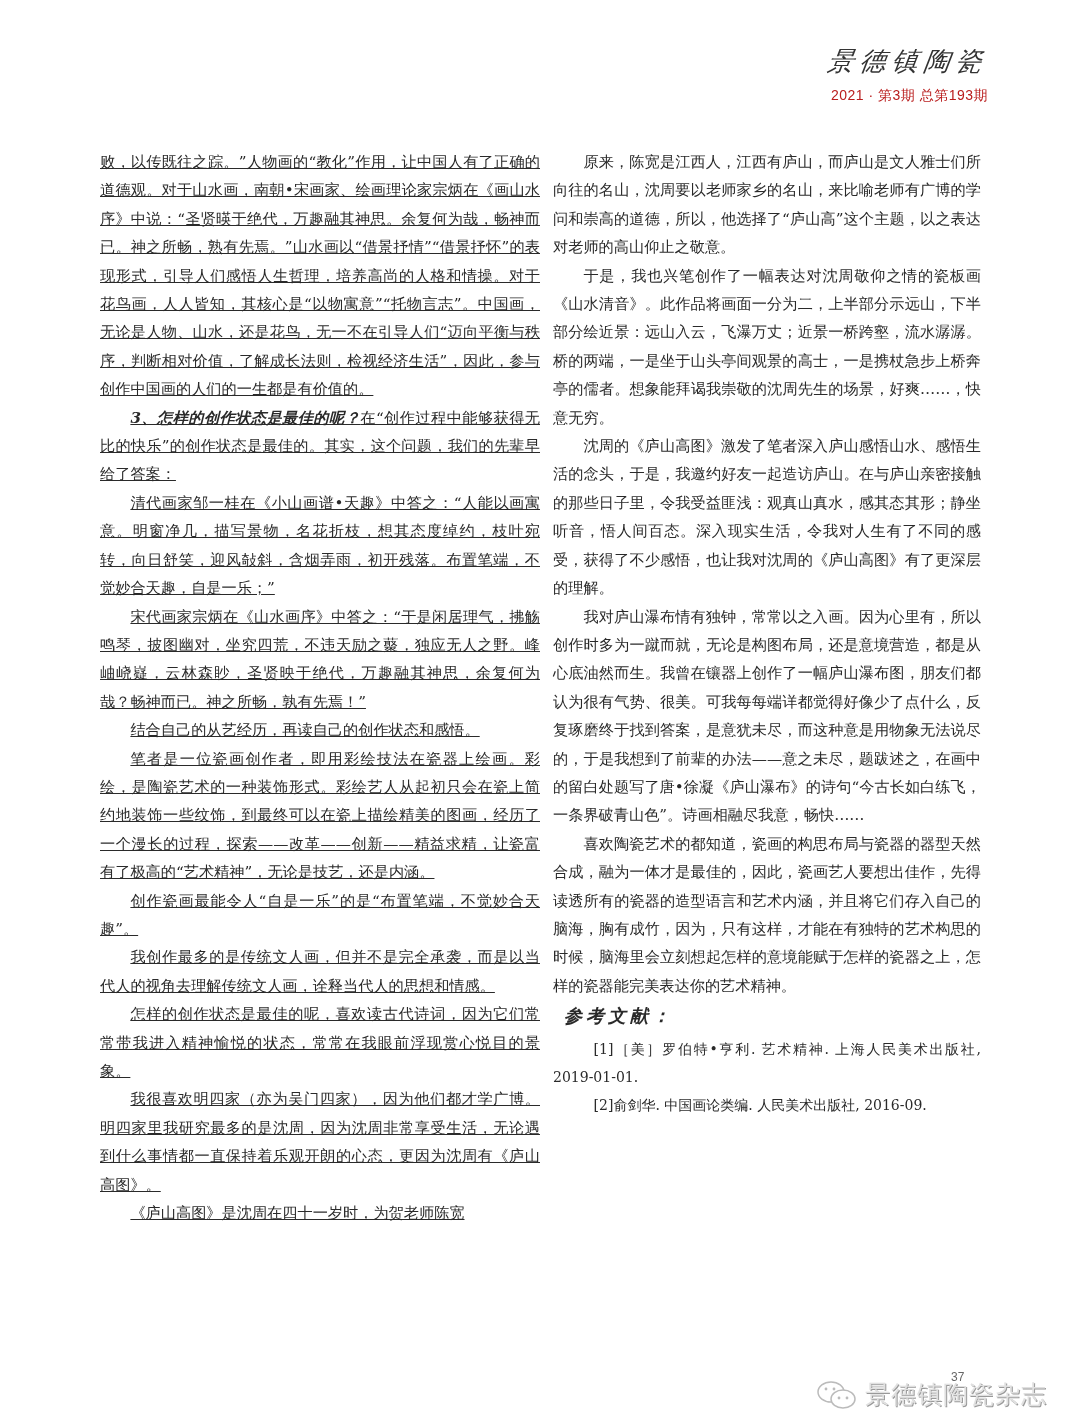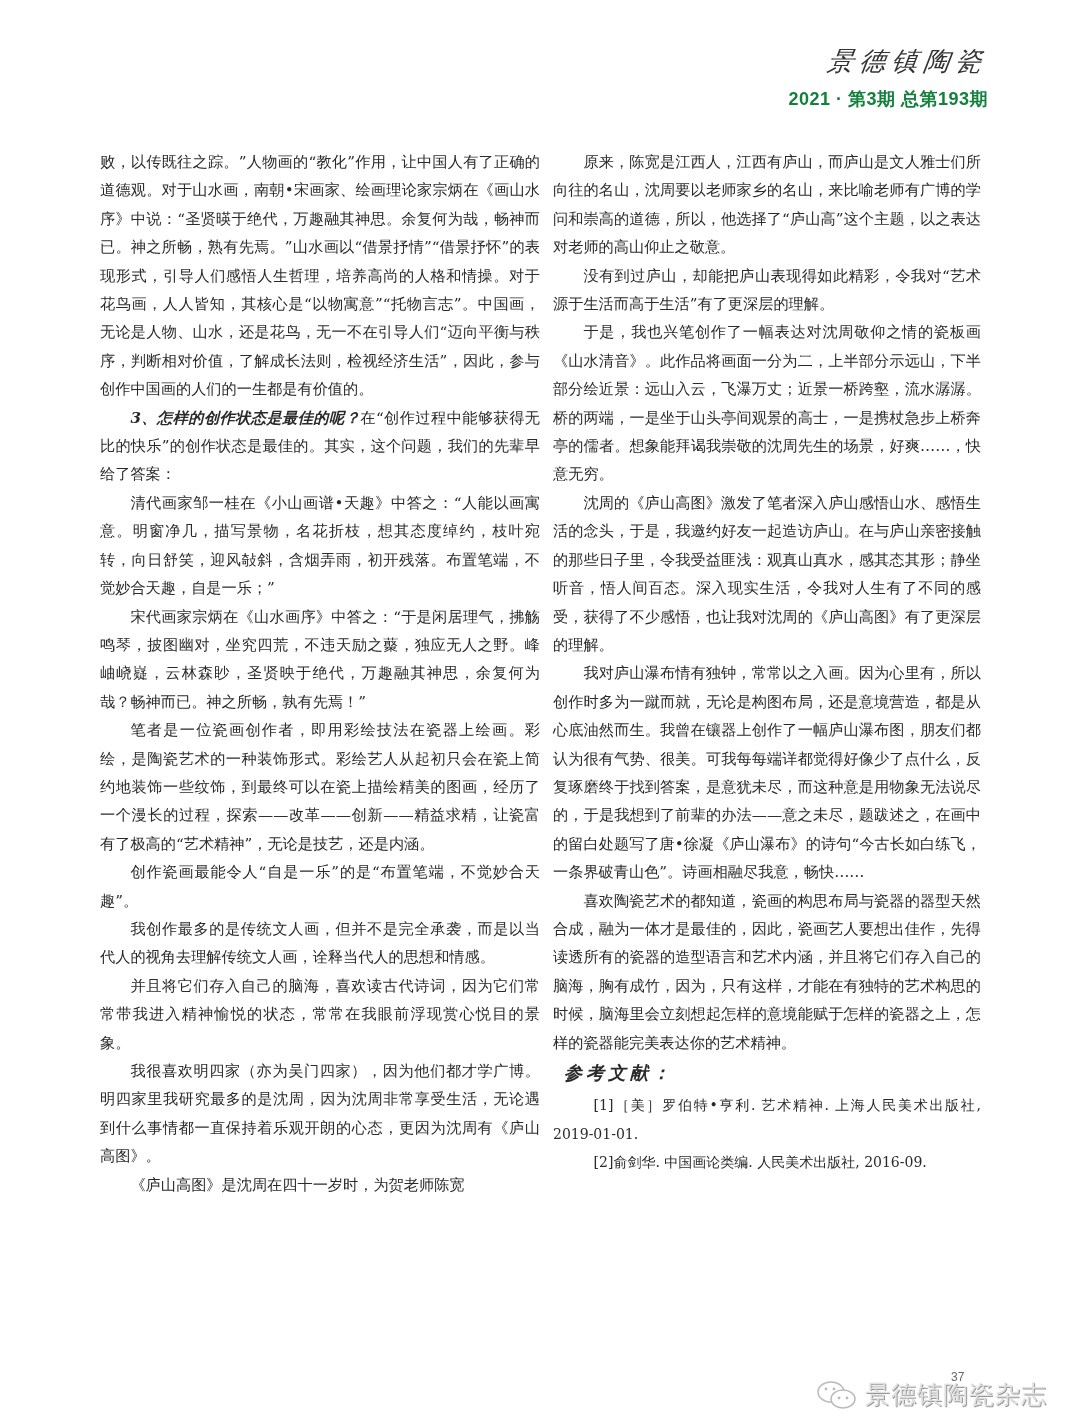--- a/index.html
+++ b/index.html
@@ -1,23 +1,23 @@
 <!DOCTYPE html>
 <html><head>
 <meta charset="utf-8">
 <style>
   html, body { margin: 0; padding: 0; background: #ffffff; }
   body { width: 1080px; height: 1425px; position: relative; overflow: hidden;
          font-family: "DejaVu Serif", "Liberation Serif", serif; color: #2a2a2a; }
   .masthead { position: absolute; right: 92px; top: 44px; text-align: right; }
   .mast-title { font-family: "DejaVu Serif", serif; font-size: 26px; font-style: italic;
                 letter-spacing: 6px; color: #333; transform: skewX(-8deg); }
-  .mast-issue { font-family: "Liberation Sans", sans-serif; font-size: 18px; color: #15803d; margin-top: 8px; letter-spacing: 0.5px; font-weight: bold; }
+  .mast-issue { font-family: "Liberation Sans", sans-serif; font-size: 14px; color: #b91c1c; margin-top: 8px; letter-spacing: 0.5px; }
   .col { position: absolute; top: 148px; width: 440px; font-size: 15.2px; line-height: 28.4px; text-align: justify; }
-  .col-left { left: 100px; }
+  .col-left { left: 100px; text-decoration: underline; }
   .col-right { left: 553px; width: 428px; }
   .col p { margin: 0; }
   .indent { text-indent: 2em; }
   .heading-bold { font-weight: bold; font-style: italic; }
   .ref-title { font-weight: bold; font-style: italic; font-size: 18px; margin: 2px 0 4px 11px; letter-spacing: 4px; }
   .ref-item { font-size: 14px; text-indent: 2.9em; }
   .watermark { position: absolute; left: 815px; top: 1378px; display: flex; align-items: flex-start; color: #d8d8d8; }
   .wm-text { font-family: "DejaVu Sans", sans-serif; font-size: 25px; color: #e0e0e0;
              text-shadow: 1px 1px 0 #999; letter-spacing: 1px; margin-left: 6px; }
   .page-num { position: absolute; left: 951px; top: 1370px; font-size: 12px; color: #666; font-family: "Liberation Sans", sans-serif; }
@@ -28,31 +28,31 @@
 <div class="masthead">
   <div class="mast-title">景德镇陶瓷</div>
   <div class="mast-issue">2021 · 第3期  总第193期</div>
 </div>
 
 <div class="col col-left">
   <p>败，以传既往之踪。”人物画的“教化”作用，让中国人有了正确的道德观。对于山水画，南朝•宋画家、绘画理论家宗炳在《画山水序》中说：“圣贤暎于绝代，万趣融其神思。余复何为哉，畅神而已。神之所畅，熟有先焉。”山水画以“借景抒情”“借景抒怀”的表现形式，引导人们感悟人生哲理，培养高尚的人格和情操。对于花鸟画，人人皆知，其核心是“以物寓意”“托物言志”。中国画，无论是人物、山水，还是花鸟，无一不在引导人们“迈向平衡与秩序，判断相对价值，了解成长法则，检视经济生活”，因此，参与创作中国画的人们的一生都是有价值的。</p>
   <p class="indent"><span class="heading-bold">3、怎样的创作状态是最佳的呢？</span><span>在“创作过程中能够获得无比的快乐”的创作状态是最佳的。其实，这个问题，我们的先辈早给了答案：</span></p>
   <p class="indent">清代画家邹一桂在《小山画谱•天趣》中答之：“人能以画寓意。明窗净几，描写景物，名花折枝，想其态度绰约，枝叶宛转，向日舒笑，迎风敧斜，含烟弄雨，初开残落。布置笔端，不觉妙合天趣，自是一乐；”</p>
   <p class="indent">宋代画家宗炳在《山水画序》中答之：“于是闲居理气，拂觞鸣琴，披图幽对，坐究四荒，不违天励之藂，独应无人之野。峰岫峣嶷，云林森眇，圣贤映于绝代，万趣融其神思，余复何为哉？畅神而已。神之所畅，孰有先焉！”</p>
+  <p class="indent">结合自己的从艺经历，再读自己的创作状态和感悟。</p>
   <p class="indent">笔者是一位瓷画创作者，即用彩绘技法在瓷器上绘画。彩绘，是陶瓷艺术的一种装饰形式。彩绘艺人从起初只会在瓷上简约地装饰一些纹饰，到最终可以在瓷上描绘精美的图画，经历了一个漫长的过程，探索——改革——创新——精益求精，让瓷富有了极高的“艺术精神”，无论是技艺，还是内涵。</p>
   <p class="indent">创作瓷画最能令人“自是一乐”的是“布置笔端，不觉妙合天趣”。</p>
   <p class="indent">我创作最多的是传统文人画，但并不是完全承袭，而是以当代人的视角去理解传统文人画，诠释当代人的思想和情感。</p>
-  <p class="indent">并且将它们存入自己的脑海，喜欢读古代诗词，因为它们常常带我进入精神愉悦的状态，常常在我眼前浮现赏心悦目的景象。</p>
+  <p class="indent">怎样的创作状态是最佳的呢，喜欢读古代诗词，因为它们常常带我进入精神愉悦的状态，常常在我眼前浮现赏心悦目的景象。</p>
   <p class="indent">我很喜欢明四家（亦为吴门四家），因为他们都才学广博。明四家里我研究最多的是沈周，因为沈周非常享受生活，无论遇到什么事情都一直保持着乐观开朗的心态，更因为沈周有《庐山高图》。</p>
   <p class="indent">《庐山高图》是沈周在四十一岁时，为贺老师陈宽</p>
 </div>
 
 <div class="col col-right">
   <p class="indent">原来，陈宽是江西人，江西有庐山，而庐山是文人雅士们所向往的名山，沈周要以老师家乡的名山，来比喻老师有广博的学问和崇高的道德，所以，他选择了“庐山高”这个主题，以之表达对老师的高山仰止之敬意。</p>
-  <p class="indent">没有到过庐山，却能把庐山表现得如此精彩，令我对“艺术源于生活而高于生活”有了更深层的理解。</p>
   <p class="indent">于是，我也兴笔创作了一幅表达对沈周敬仰之情的瓷板画《山水清音》。此作品将画面一分为二，上半部分示远山，下半部分绘近景：远山入云，飞瀑万丈；近景一桥跨壑，流水潺潺。桥的两端，一是坐于山头亭间观景的高士，一是携杖急步上桥奔亭的儒者。想象能拜谒我崇敬的沈周先生的场景，好爽……，快意无穷。</p>
   <p class="indent">沈周的《庐山高图》激发了笔者深入庐山感悟山水、感悟生活的念头，于是，我邀约好友一起造访庐山。在与庐山亲密接触的那些日子里，令我受益匪浅：观真山真水，感其态其形；静坐听音，悟人间百态。深入现实生活，令我对人生有了不同的感受，获得了不少感悟，也让我对沈周的《庐山高图》有了更深层的理解。</p>
   <p class="indent">我对庐山瀑布情有独钟，常常以之入画。因为心里有，所以创作时多为一蹴而就，无论是构图布局，还是意境营造，都是从心底油然而生。我曾在镶器上创作了一幅庐山瀑布图，朋友们都认为很有气势、很美。可我每每端详都觉得好像少了点什么，反复琢磨终于找到答案，是意犹未尽，而这种意是用物象无法说尽的，于是我想到了前辈的办法——意之未尽，题跋述之，在画中的留白处题写了唐•徐凝《庐山瀑布》的诗句“今古长如白练飞，一条界破青山色”。诗画相融尽我意，畅快……</p>
   <p class="indent">喜欢陶瓷艺术的都知道，瓷画的构思布局与瓷器的器型天然合成，融为一体才是最佳的，因此，瓷画艺人要想出佳作，先得读透所有的瓷器的造型语言和艺术内涵，并且将它们存入自己的脑海，胸有成竹，因为，只有这样，才能在有独特的艺术构思的时候，脑海里会立刻想起怎样的意境能赋于怎样的瓷器之上，怎样的瓷器能完美表达你的艺术精神。</p>
   <div class="ref-title"><span>参考文献</span><span>：</span></div>
   <p class="ref-item">[1]［美］罗伯特•亨利. 艺术精神. 上海人民美术出版社, 2019-01-01.</p>
   <p class="ref-item">[2]俞剑华. 中国画论类编. 人民美术出版社, 2016-09.</p>
 </div>
 
 <div class="page-num">37</div>

